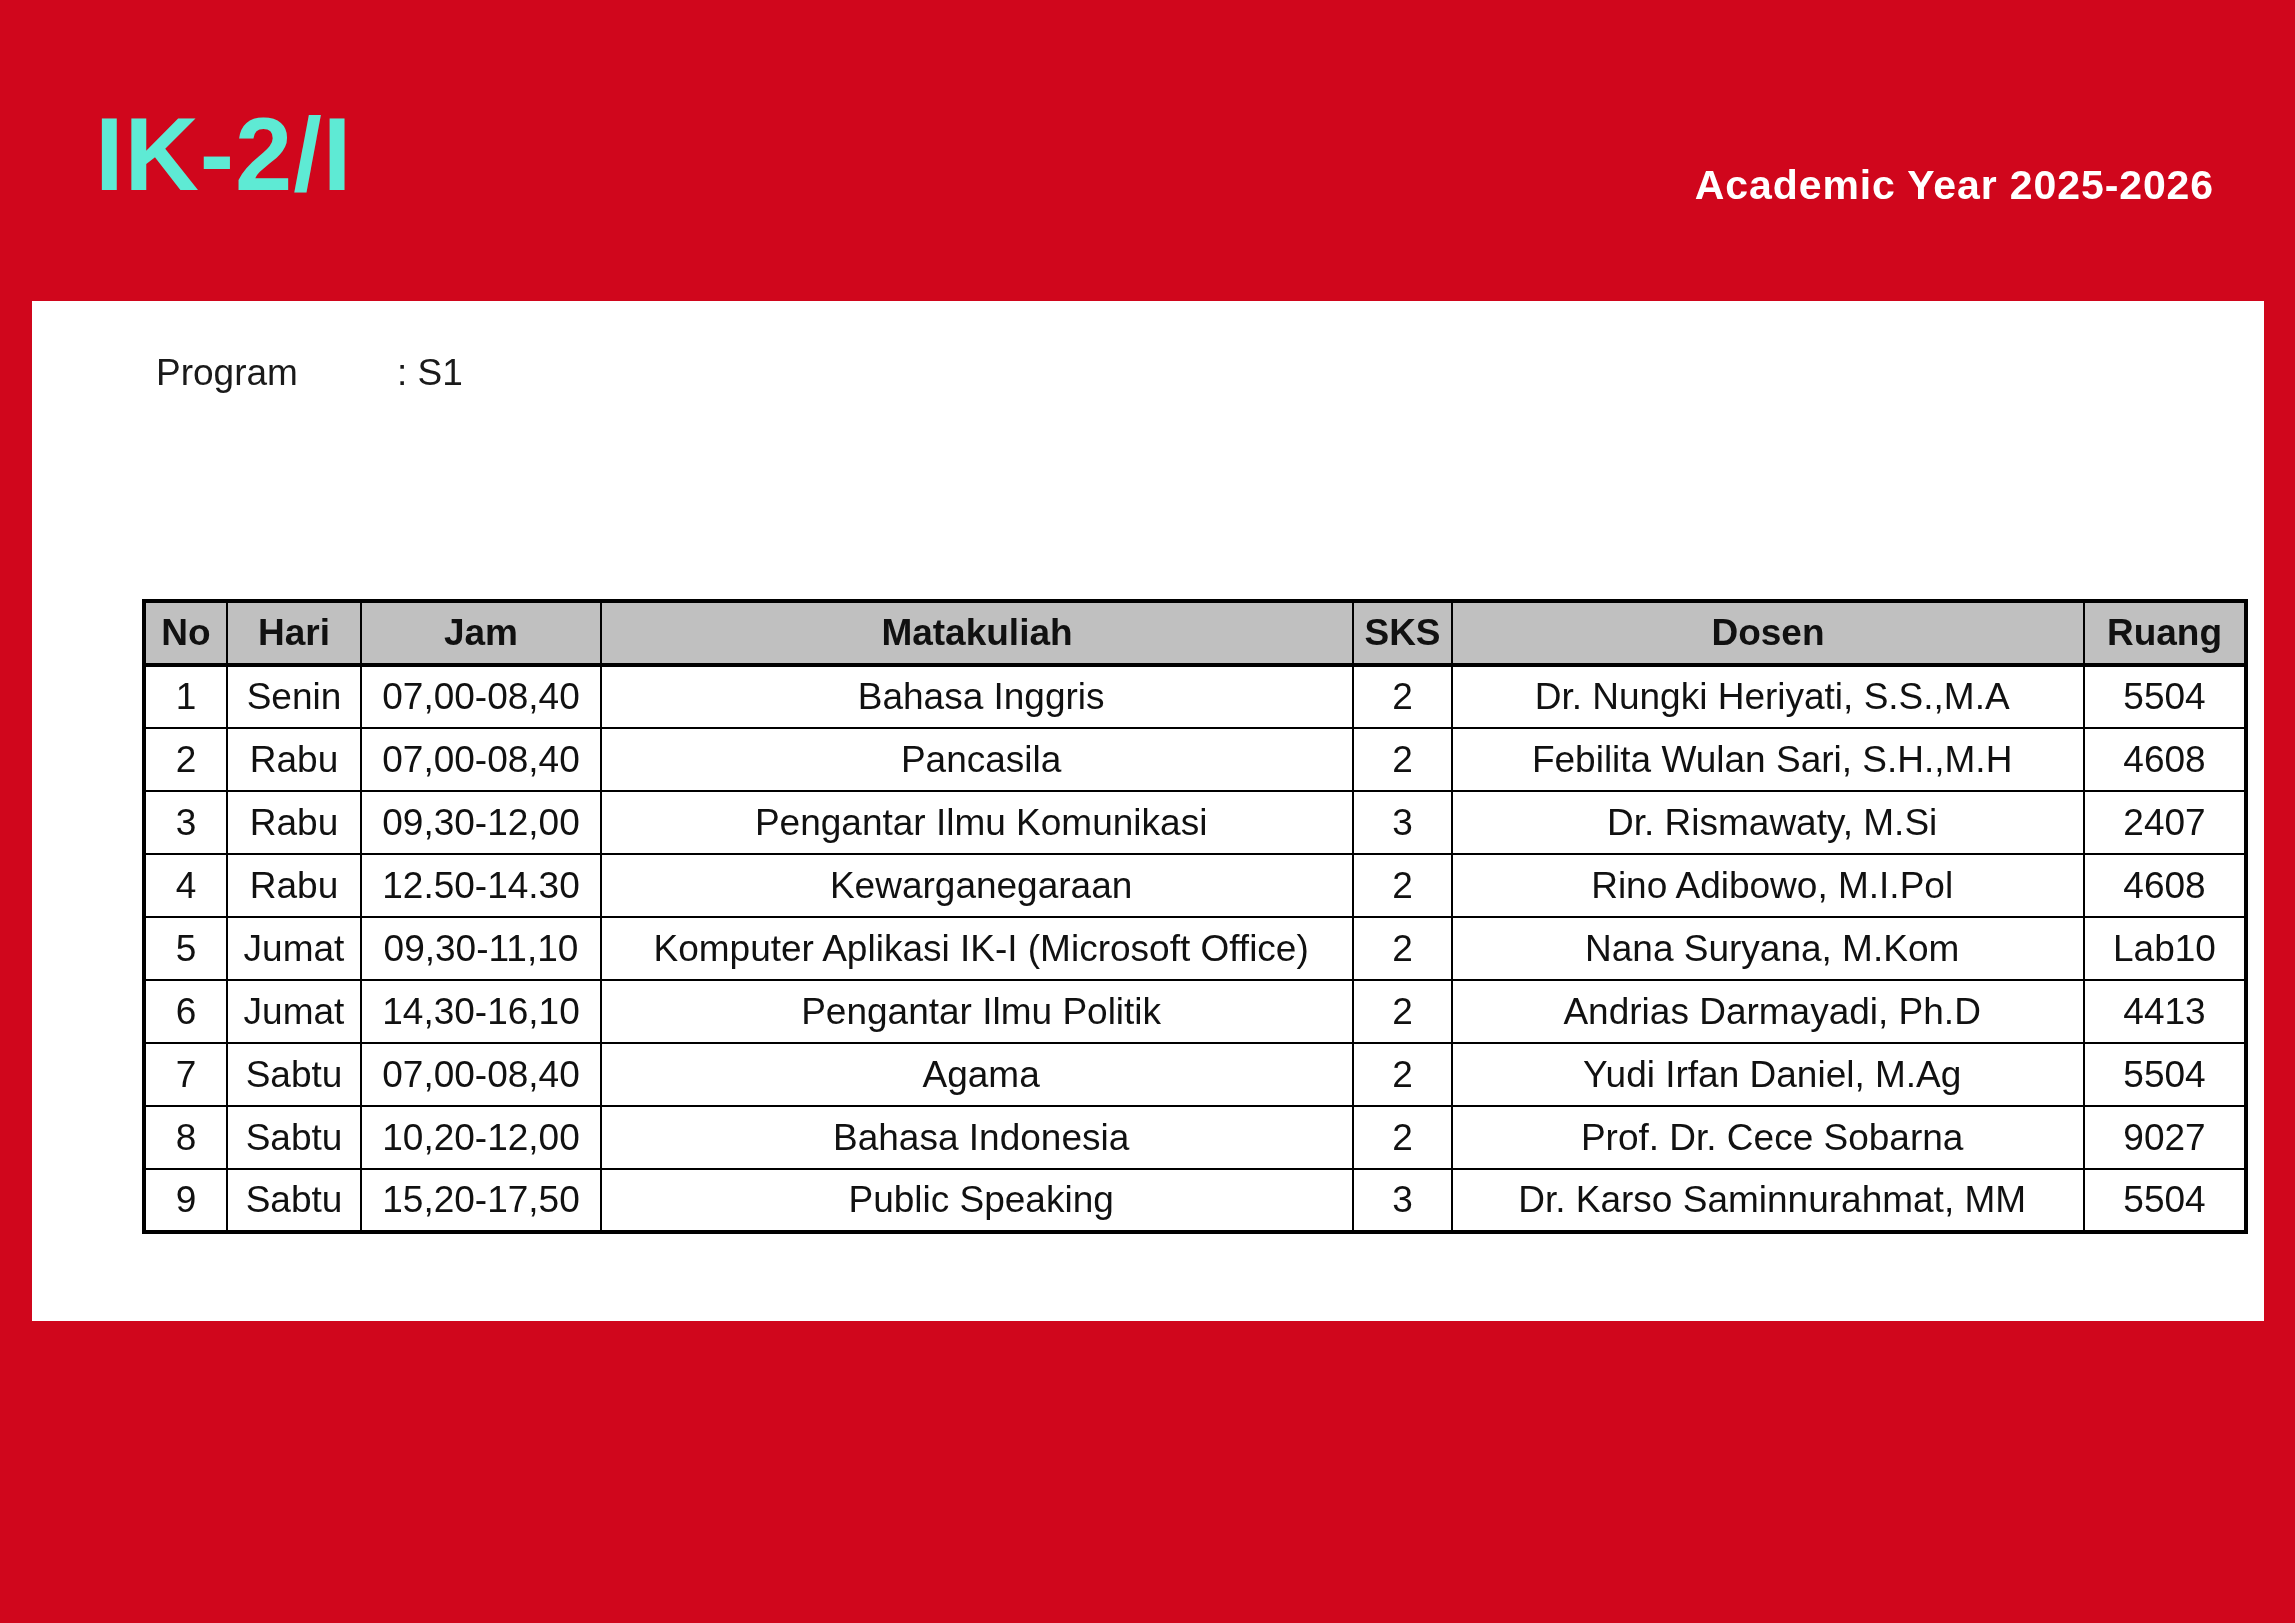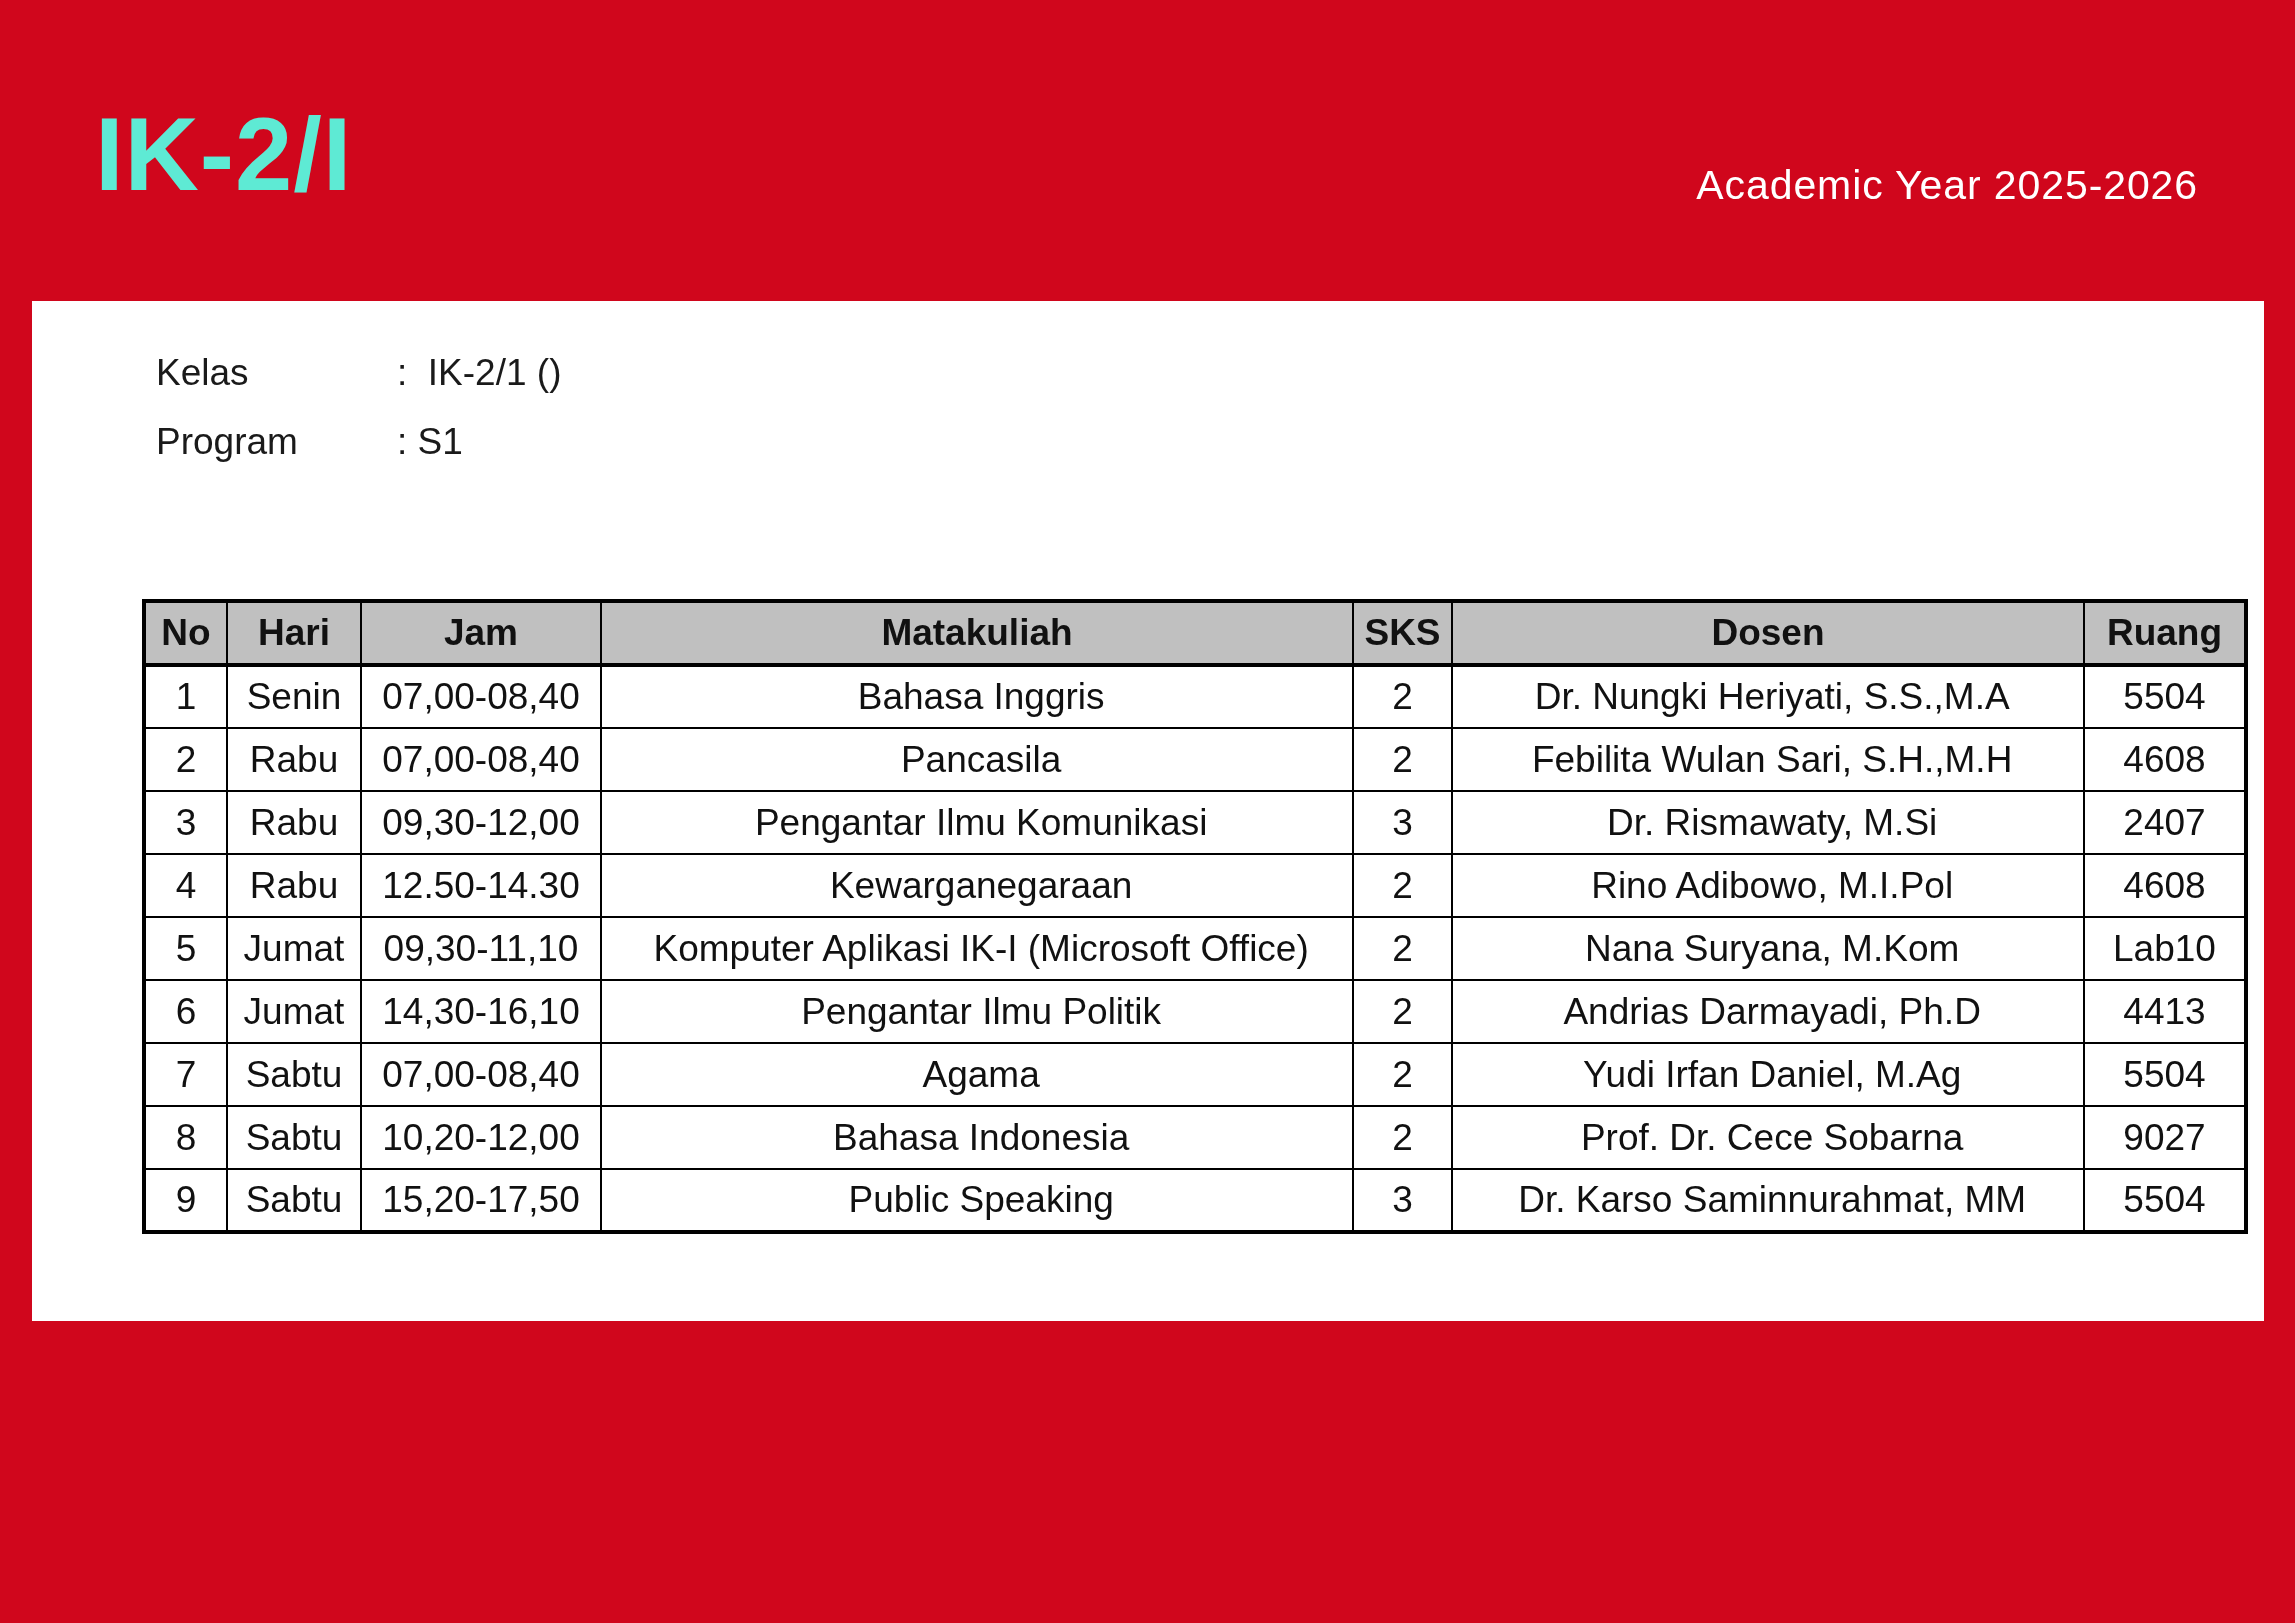--- a/index.html
+++ b/index.html
@@ -20,24 +20,24 @@
     left: 95px;
     top: 103px;
     font-size: 103px;
     font-weight: bold;
     color: #5eead4;
     letter-spacing: 0.9px;
     line-height: 1;
   }
   .academic-year {
     position: absolute;
-    right: 98px;
+    right: 82px;
     top: 165px;
     font-size: 41px;
-    font-weight: normal;
+    font-weight: bold;
     color: #ffffff;
     letter-spacing: 0.9px;
     line-height: 1;
   }
   .schedule-card {
     position: absolute;
     left: 32px;
     top: 301px;
     width: 2232px;
     height: 1020px;
@@ -100,24 +100,20 @@
 
 <div class="page">
 
   <div class="page-title">IK-2/I</div>
 
   <div class="academic-year">Academic Year 2025-2026</div>
 
   <div class="schedule-card">
 
     <div class="class-info">
-      <div class="info-row">
-        <span class="info-label">Kelas</span>
-        <span class="info-value">:  IK-2/1 ()</span>
-      </div>
       <div class="info-row">
         <span class="info-label">Program</span>
         <span class="info-value">: S1</span>
       </div>
     </div>
 
     <table class="schedule-table">
       <thead>
         <tr>
           <th class="c-no">No</th>

